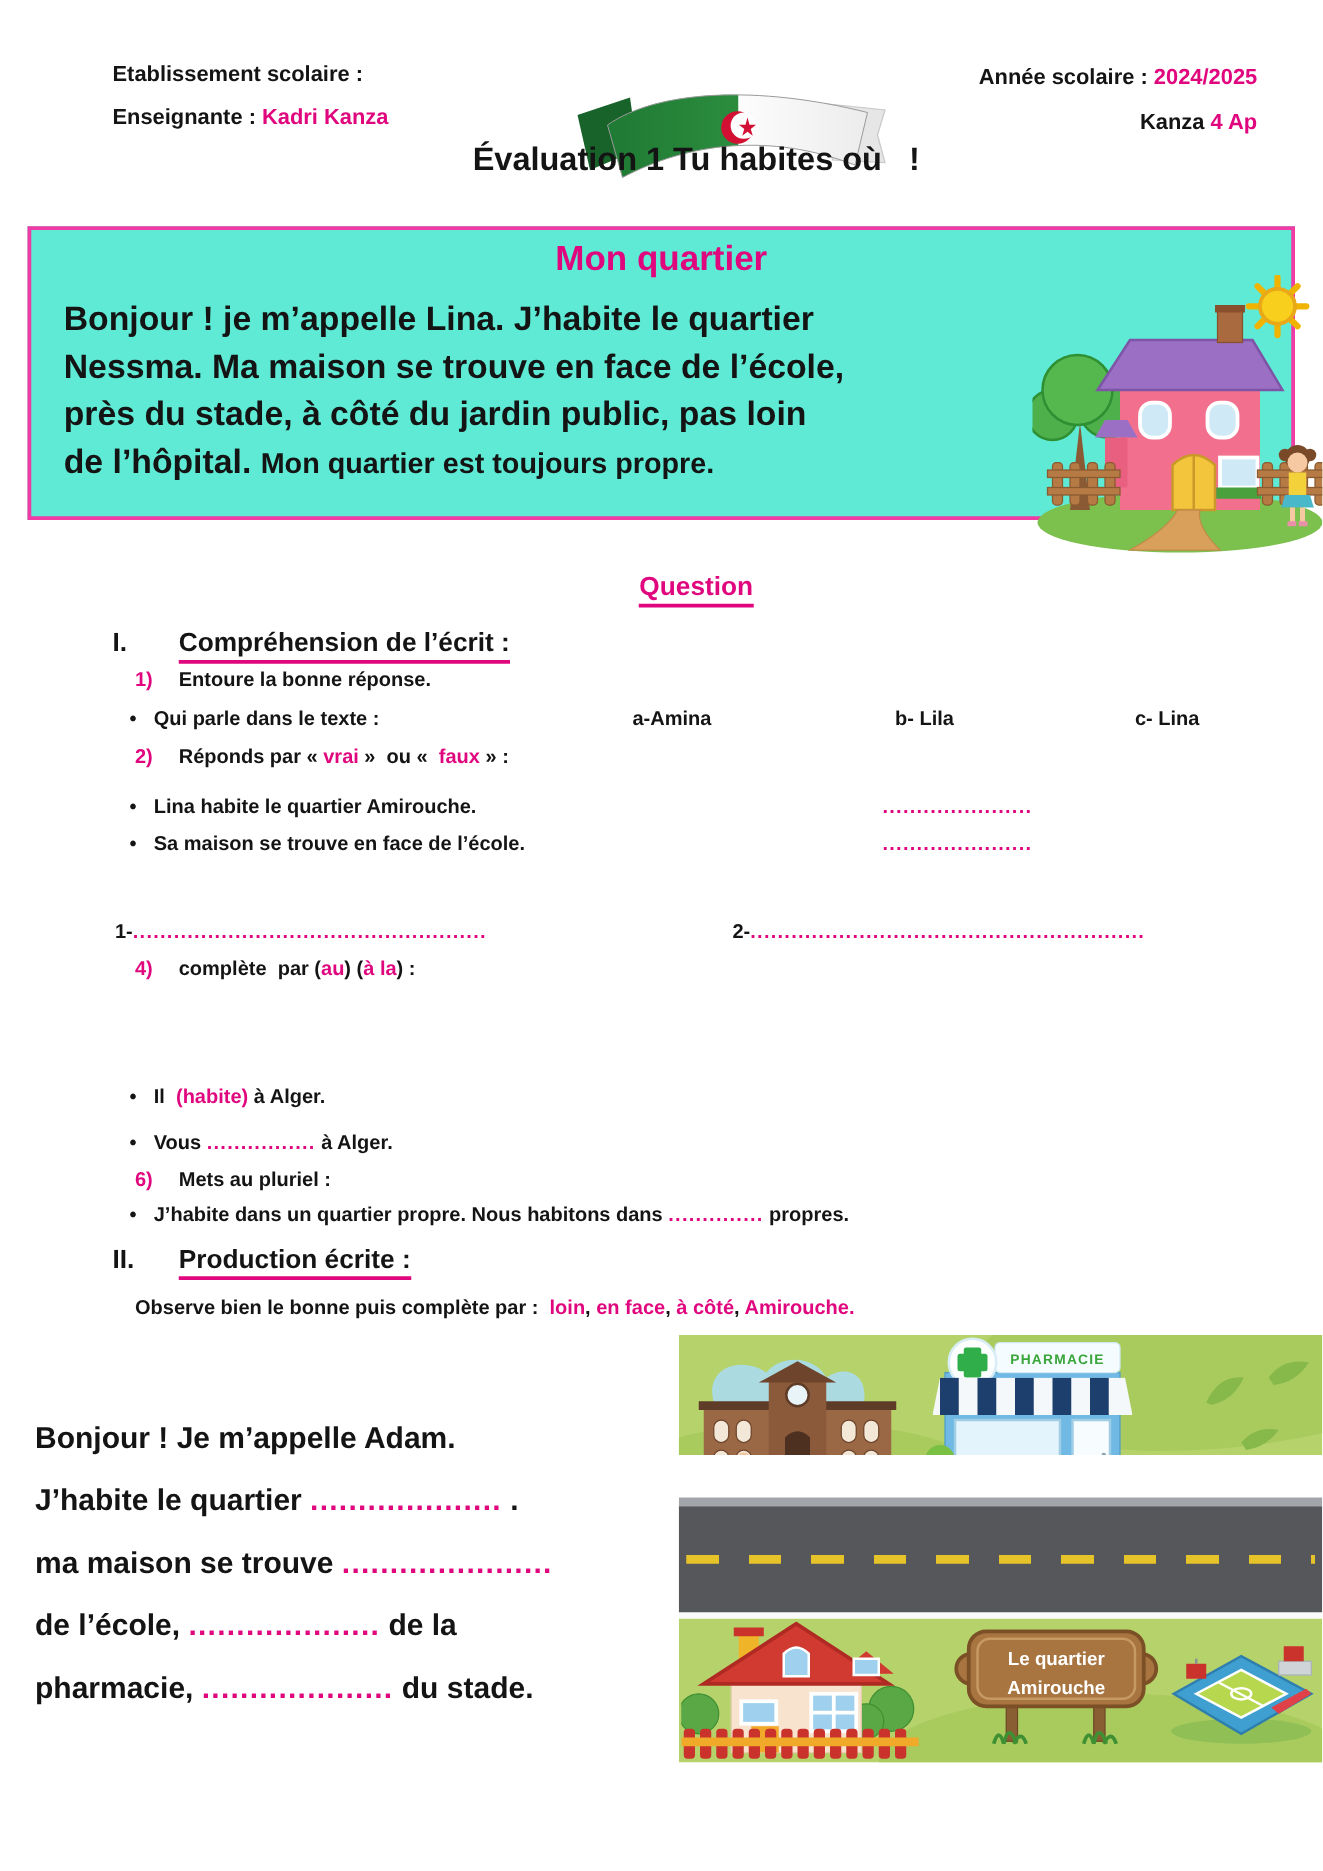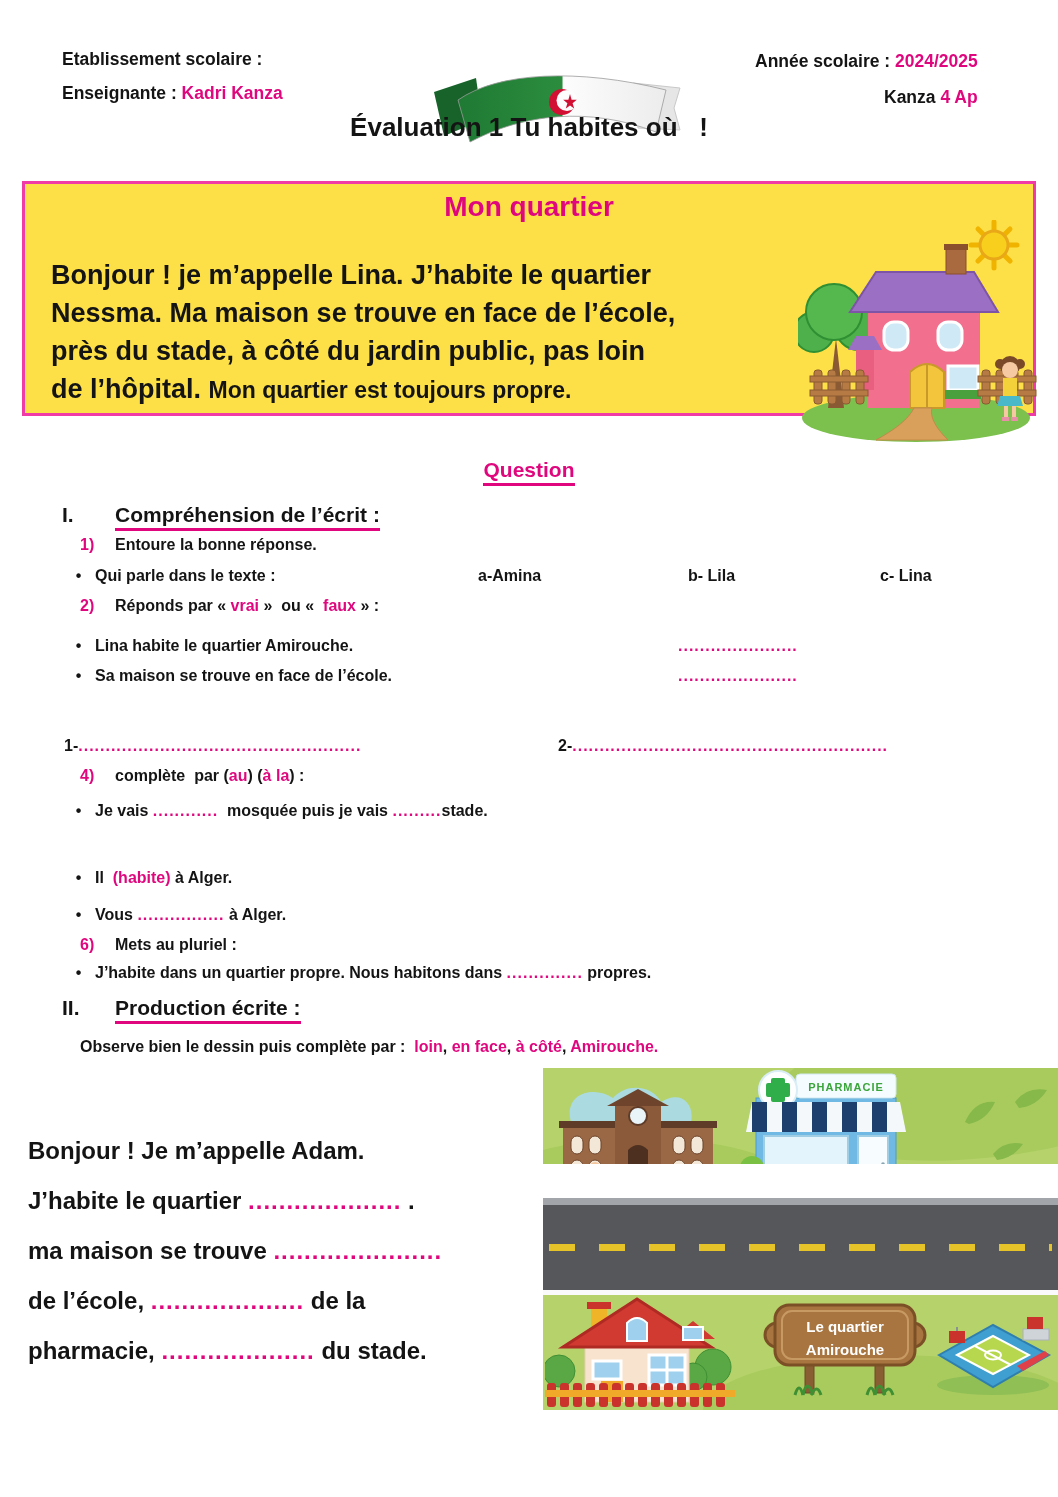--- a/index.html
+++ b/index.html
@@ -1,35 +1,35 @@
 <!DOCTYPE html>
 <html><head>
 <meta charset="utf-8">
 <style>
   :root{ --mag:#e0077e; --ink:#141414; }
   html,body{margin:0;padding:0;background:#fff;}
   .page{position:relative;width:1058px;height:1497px;background:#fff;overflow:hidden;
         font-family:"Liberation Sans",sans-serif;font-weight:bold;color:var(--ink);}
-  .abs{position:absolute;white-space:pre;line-height:1.12;}
+  .abs{position:absolute;white-space:pre;line-height:1.12;margin-left:28px;}
   .m{color:var(--mag);}
   .hdr{font-size:17.5px;}
   .ttl{font-size:26px;}
   .q{font-size:16px;}
   .sec{font-size:21px;}
   .dots{color:var(--mag);letter-spacing:1px;}
   .secnum{display:inline-block;width:53px;}
   .qnum{display:inline-block;width:35px;color:var(--mag);}
   .bul{display:inline-block;width:33px;text-align:center;}
   .ul-m{border-bottom:3px solid var(--mag);padding-bottom:2px;}
   .center{left:0;width:1058px;text-align:center;}
   .rbox{position:absolute;left:22px;top:181px;width:1008px;height:229px;
-        border:3px solid #f03aa6;background:#fde047;text-decoration:underline;}
+        border:3px solid #f03aa6;background:#5eead4;text-decoration:underline;}
   .rtitle{position:absolute;top:7px;left:0;width:100%;text-align:center;
           font-size:28px;color:var(--mag);}
-  .rline{position:absolute;left:26px;font-size:27px;white-space:pre;margin-top:20px;}
+  .rline{position:absolute;left:26px;font-size:27px;white-space:pre;}
   .rsmall{font-size:23px;text-align:right;}
   .adam{position:absolute;left:28px;top:1126px;width:514px;text-align:left;
         font-size:24px;}
   .adam div{line-height:50px;white-space:pre;}
   .scene{position:absolute;left:543px;top:1068px;width:515px;height:342px;overflow:hidden;}
   .band{position:absolute;left:0;width:515px;background:#b6d36b;overflow:hidden;}
   .blob{position:absolute;background:#a9cb5e;border-radius:50%;}
   .sidewalk{position:absolute;left:0;top:130px;width:515px;height:7px;background:#a2a6aa;}
   .road{position:absolute;left:0;top:137px;width:515px;height:85px;background:#56575b;}
   .dash{position:absolute;left:6px;top:39px;width:503px;height:7px;
@@ -164,34 +164,33 @@
 
   <div class="abs q" style="top:667px;left:62px"><span class="bul">•</span><span>Sa maison se trouve en face de l’école.</span></div>
   <div class="abs q dots" style="top:667px;left:678px">......................</div>
 
 
   <div class="abs q" style="top:737px;left:64px"><span>1-</span><span class="dots">....................................................</span></div>
   <div class="abs q" style="top:737px;left:558px"><span>2-</span><span class="dots">..........................................................</span></div>
 
   <div class="abs q" style="top:767px;left:80px"><span class="qnum">4)</span><span>complète  par (</span><span class="m">au</span><span>) (</span><span class="m">à la</span><span>) :</span></div>
 
-  <div class="abs q" style="top:802px;left:62px"><span class="bul">•</span><span>Je vais </span><span class="dots">............</span><span>  mosquée puis je vais </span><span class="dots">.........</span><span>stade.</span></div>
 
 
   <div class="abs q" style="top:869px;left:62px"><span class="bul">•</span><span>Il  </span><span class="m">(habite)</span><span> à Alger.</span></div>
 
   <div class="abs q" style="top:906px;left:62px"><span class="bul">•</span><span>Vous </span><span class="dots">................</span><span> à Alger.</span></div>
 
   <div class="abs q" style="top:936px;left:80px"><span class="qnum">6)</span><span>Mets au pluriel :</span></div>
 
   <div class="abs q" style="top:964px;left:62px"><span class="bul">•</span><span>J’habite dans un quartier propre. Nous habitons dans </span><span class="dots">..............</span><span> propres.</span></div>
 
   <div class="abs sec" style="top:996px;left:62px"><span class="secnum">II.</span><span class="ul-m">Production écrite :</span></div>
 
-  <div class="abs q" style="top:1038px;left:80px"><span>Observe bien le dessin puis complète par :  </span><span class="m">loin</span><span>, </span><span class="m">en face</span><span>, </span><span class="m">à côté</span><span>, </span><span class="m">Amirouche</span><span class="m">.</span></div>
+  <div class="abs q" style="top:1038px;left:80px"><span>Observe bien le bonne puis complète par :  </span><span class="m">loin</span><span>, </span><span class="m">en face</span><span>, </span><span class="m">à côté</span><span>, </span><span class="m">Amirouche</span><span class="m">.</span></div>
 
   <div class="adam">
     <div>Bonjour ! Je m’appelle Adam.</div>
     <div><span>J’habite le quartier </span><span class="dots">....................</span><span> .</span></div>
     <div><span>ma maison se trouve </span><span class="dots">......................</span></div>
     <div><span>de l’école, </span><span class="dots">....................</span><span> de la</span></div>
     <div><span>pharmacie, </span><span class="dots">....................</span><span> du stade.</span></div>
   </div>
 
   <div class="scene">

